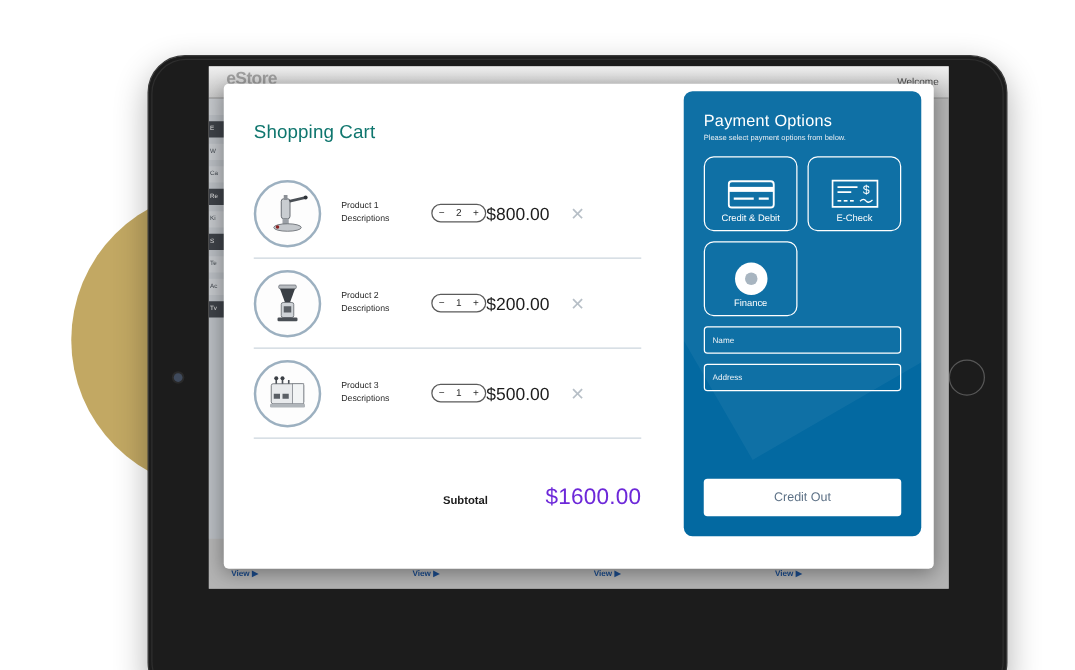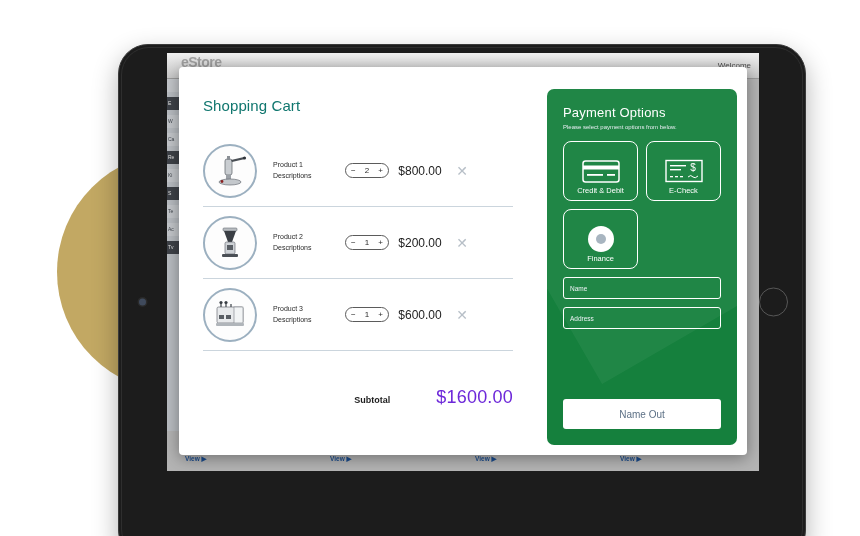--- a/index.html
+++ b/index.html
@@ -167,44 +167,44 @@
     height: 15px;
     border: 1px solid #5b5b5b;
     border-radius: 9px;
     display: flex; align-items: center; justify-content: space-between;
     padding: 0 5px;
     font-size: 8px; color: #2a2a2a;
     background: #fff;
   }
   .stepper .sg { font-size: 8px; line-height: 1; }
   .prod-price {
-    flex: 0 0 62px; text-align: center;
-    font-size: 12px; color: #1d1d1d;
+    flex: 0 0 62px; text-align: left;
+    font-size: 14px; color: #1d1d1d;
   }
   .row-remove {
     flex: 0 0 22px; text-align: center;
     color: #b7bfc7; font-size: 14px; line-height: 1;
     font-weight: 300;
   }
 
   .subtotal-row {
     position: absolute; left: 24px; top: 320px; width: 310px;
     display: flex; align-items: baseline; justify-content: flex-end;
     gap: 18px;
     text-align: right;
   }
   .subtotal-label { font-size: 9px; color: #1d1d1d; font-weight: bold; }
   .subtotal-value { font-size: 18px; color: #6d28d9; letter-spacing: 0.2px; margin-left: 28px; }
 
   
   .pay-panel {
     position: absolute;
-    right: 10px; top: 22px;
+    right: 10px; top: 6px;
     width: 190px; height: 356px;
-    background: #15803d;
+    background: #0369a1;
     border-radius: 7px;
     overflow: hidden;
   }
   .pay-panel::before {
     content: "";
     position: absolute; left: -40px; top: -60px;
     width: 300px; height: 300px;
     background: rgba(255,255,255,0.05);
     transform: rotate(-30deg);
   }
@@ -394,21 +394,21 @@
           </div>
           <div class="prod-text">
             <div>Product 3</div>
             <div>Descriptions</div>
           </div>
           <div class="stepper">
             <span class="sg">−</span>
             <span>1</span>
             <span class="sg">+</span>
           </div>
-          <div class="prod-price">$600.00</div>
+          <div class="prod-price">$500.00</div>
           <div class="row-remove">✕</div>
         </div>
       </div>
 
       <div class="subtotal-row">
         <span class="subtotal-label">Subtotal</span>
         <span class="subtotal-value">$1600.00</span>
       </div>
 
       <div class="pay-panel">
@@ -453,18 +453,18 @@
                 <circle cx="14" cy="14" r="5" fill="#a8b5c0"></circle>
               </svg>
             </div>
             <div class="tile-label">Finance</div>
           </div>
         </div>
 
         <input class="pay-input" type="text" placeholder="Name" style="">
         <input class="pay-input" type="text" placeholder="Address" style="">
 
-        <button class="checkout-btn">Name Out</button>
+        <button class="checkout-btn">Credit Out</button>
       </div>
 
     </div>
   </div>
 </div>
 
 </body></html>

